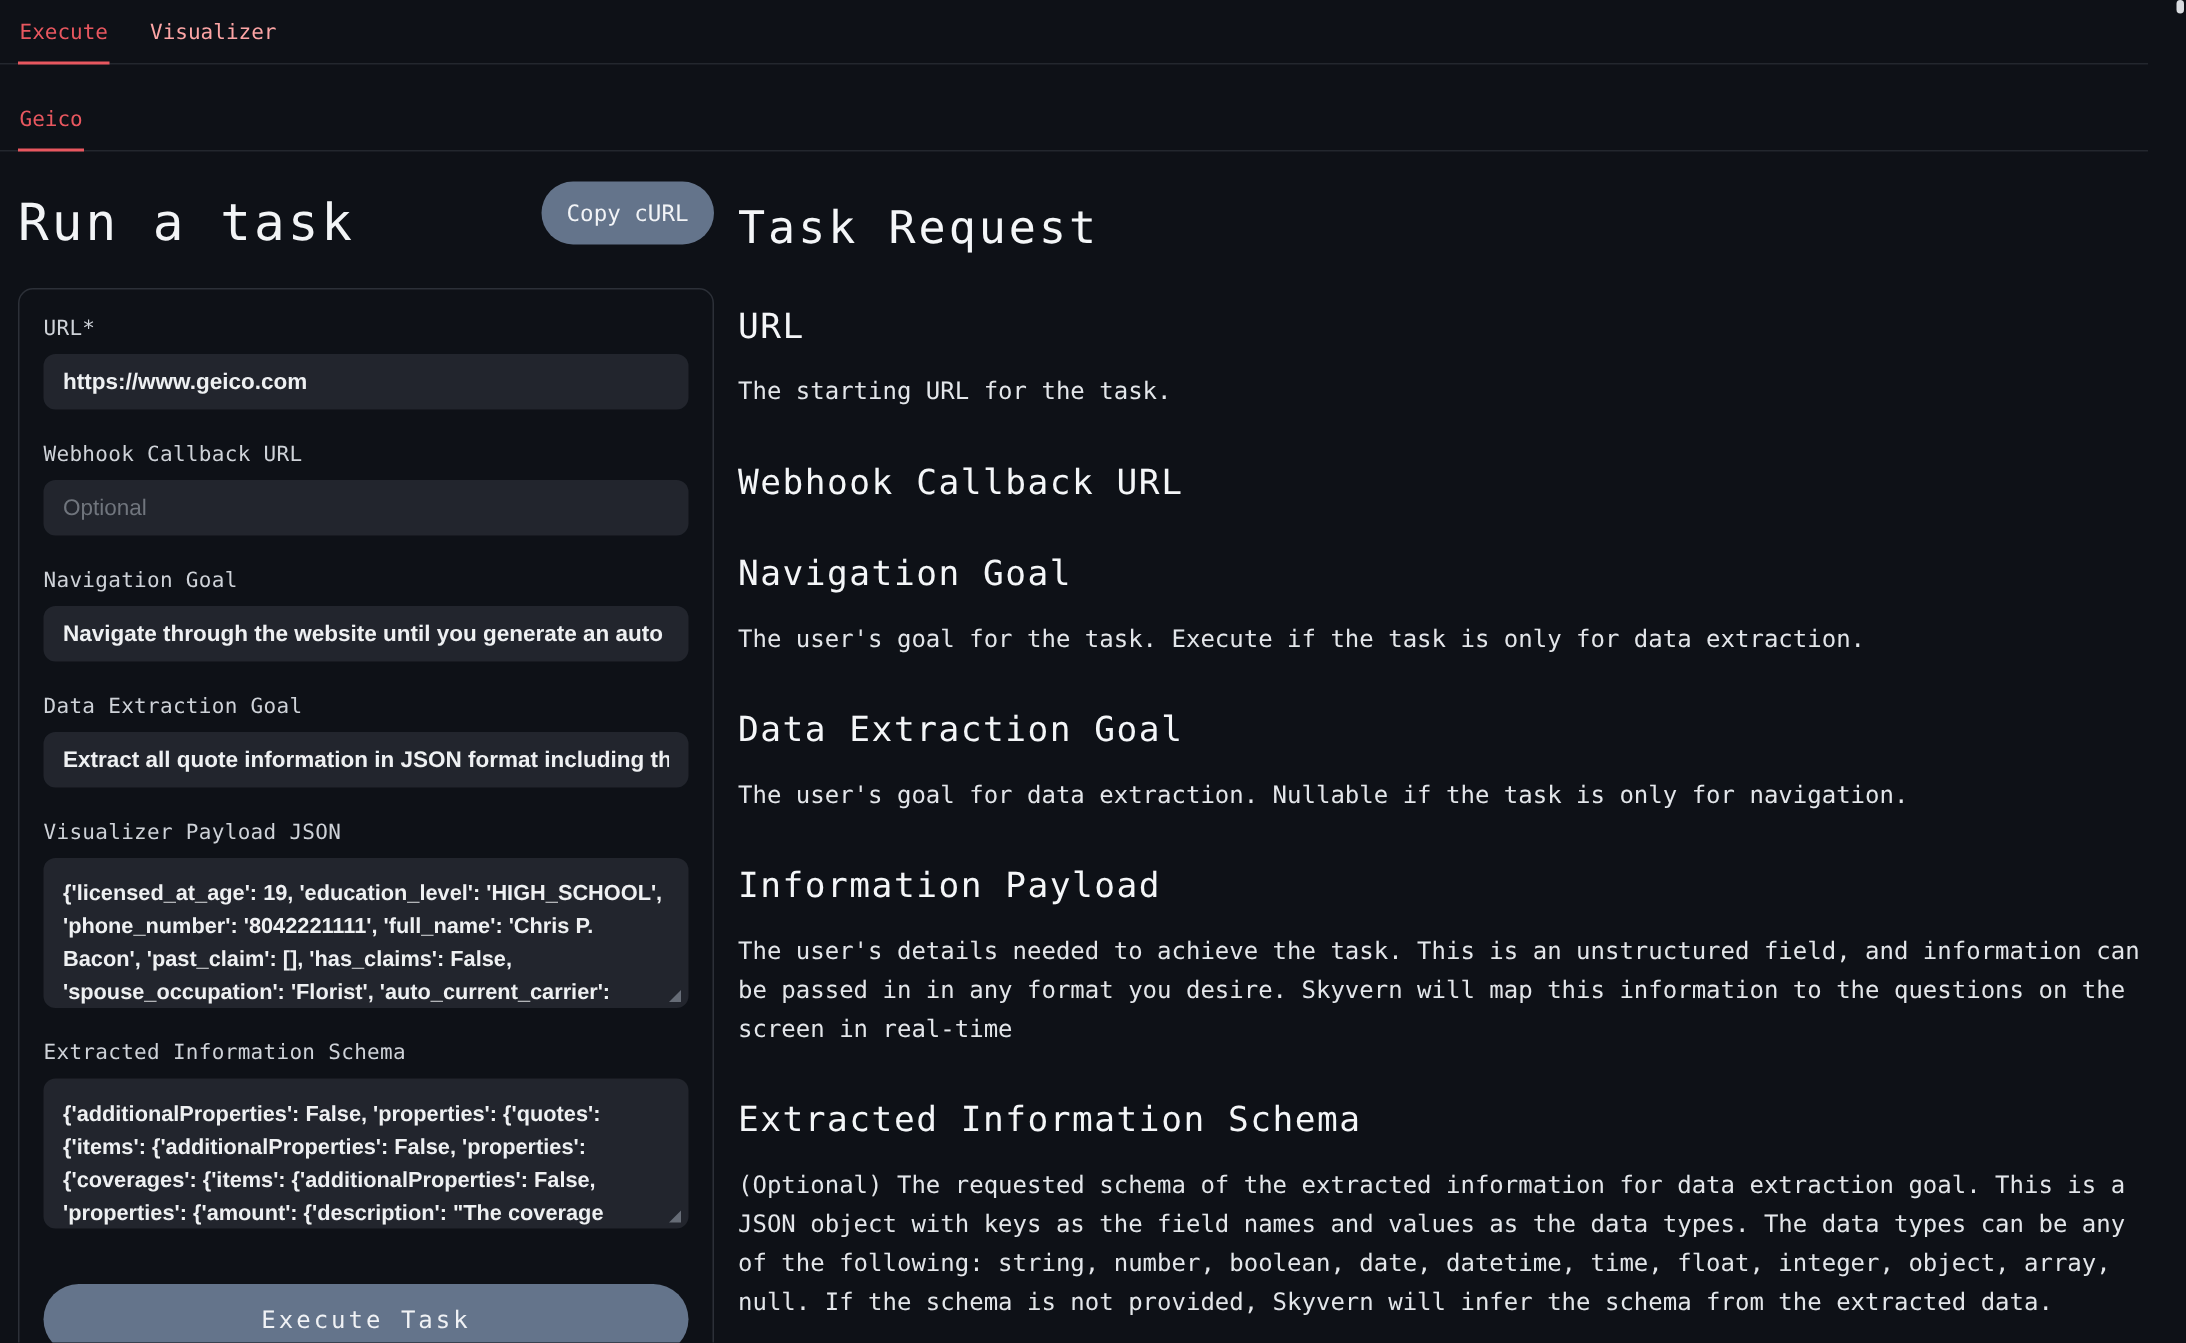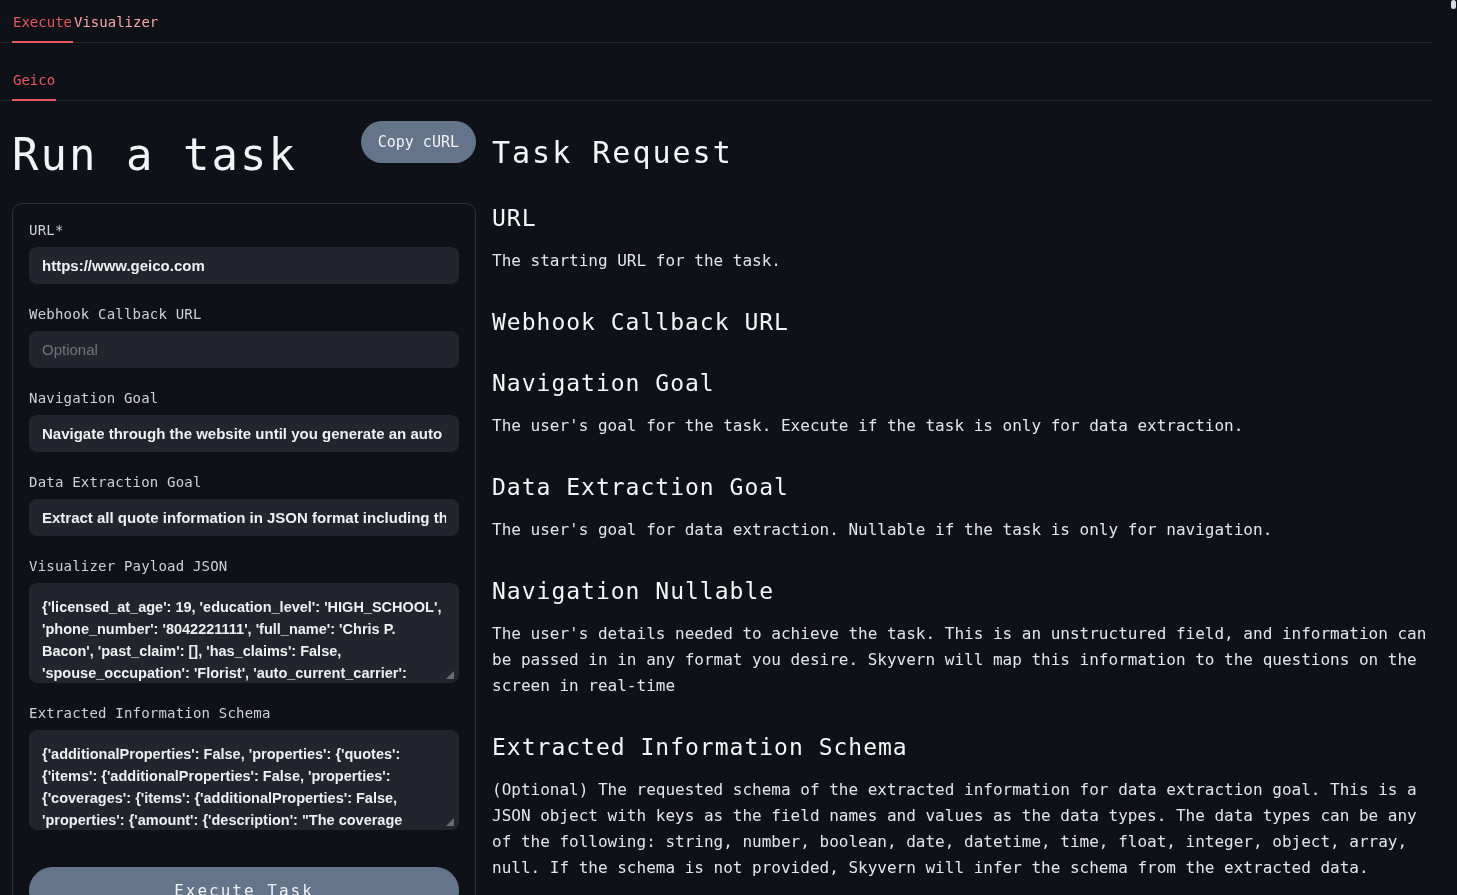--- a/index.html
+++ b/index.html
@@ -15,40 +15,40 @@
   }
   *{box-sizing:border-box;}
   html,body{margin:0;padding:0;}
   body{
     width:1457px;height:895px;overflow:hidden;position:relative;
     background:var(--bg);color:var(--txt);
     font-family:"DejaVu Sans Mono","Liberation Mono",monospace;
   }
   
   .tabbar{
-    display:flex;align-items:flex-end;
+    display:flex;gap:26px;align-items:flex-end;
     padding:14px 0 0 12px;margin-right:25px;
     border-bottom:1px solid var(--line);
   }
   .tabbar.sub{padding-top:29px;}
   .tab{
     font-size:14px;color:#fca5a5;padding:0 1px 12px 1px;
     position:relative;cursor:pointer;white-space:nowrap;
   }
   .tab.active{color:var(--accent);}
   .tab.active::after{
     content:"";position:absolute;left:0;right:0;bottom:-1px;height:2px;
     background:var(--accent);
   }
   
   .content{display:flex;align-items:flex-start;padding:20px 12px 0 12px;}
   .left{width:464px;flex:none;}
   .left-header{display:flex;justify-content:space-between;align-items:center;margin-top:0;}
   .page-title{
-    font-size:44px;font-weight:normal;letter-spacing:2px;margin:8px 0 0 0;color:#f2f4f6;
+    font-size:34px;font-weight:normal;letter-spacing:2px;margin:8px 0 0 0;color:#f2f4f6;
   }
   .pill{
     background:var(--btn);color:#f2f4f7;border:none;border-radius:24px;
     padding:12px 17px;font:15px "DejaVu Sans Mono",monospace;cursor:pointer;white-space:nowrap;
     align-self:flex-start;
   }
   .card{
     margin-top:23px;border:1px solid var(--cardline);border-radius:10px;
     padding:18px 16px;height:780px;
   }
@@ -156,21 +156,21 @@
     <p class="sec-p">The starting URL for the task.</p>
 
     <h3 class="sec-h">Webhook Callback URL</h3>
 
     <h3 class="sec-h">Navigation Goal</h3>
     <p class="sec-p">The user's goal for the task. Execute if the task is only for data extraction.</p>
 
     <h3 class="sec-h">Data Extraction Goal</h3>
     <p class="sec-p">The user's goal for data extraction. Nullable if the task is only for navigation.</p>
 
-    <h3 class="sec-h">Navigation Nullable</h3>
+    <h3 class="sec-h">Information Payload</h3>
     <p class="sec-p">The user's details needed to achieve the task. This is an unstructured field, and information can be passed in in any format you desire. Skyvern will map this information to the questions on the screen in real-time</p>
 
     <h3 class="sec-h">Extracted Information Schema</h3>
     <p class="sec-p">(Optional) The requested schema of the extracted information for data extraction goal. This is a JSON object with keys as the field names and values as the data types. The data types can be any of the following: string, number, boolean, date, datetime, time, float, integer, object, array, null. If the schema is not provided, Skyvern will infer the schema from the extracted data.</p>
   </section>
 
 </main>
 
 <div class="sb-thumb"></div>
 

